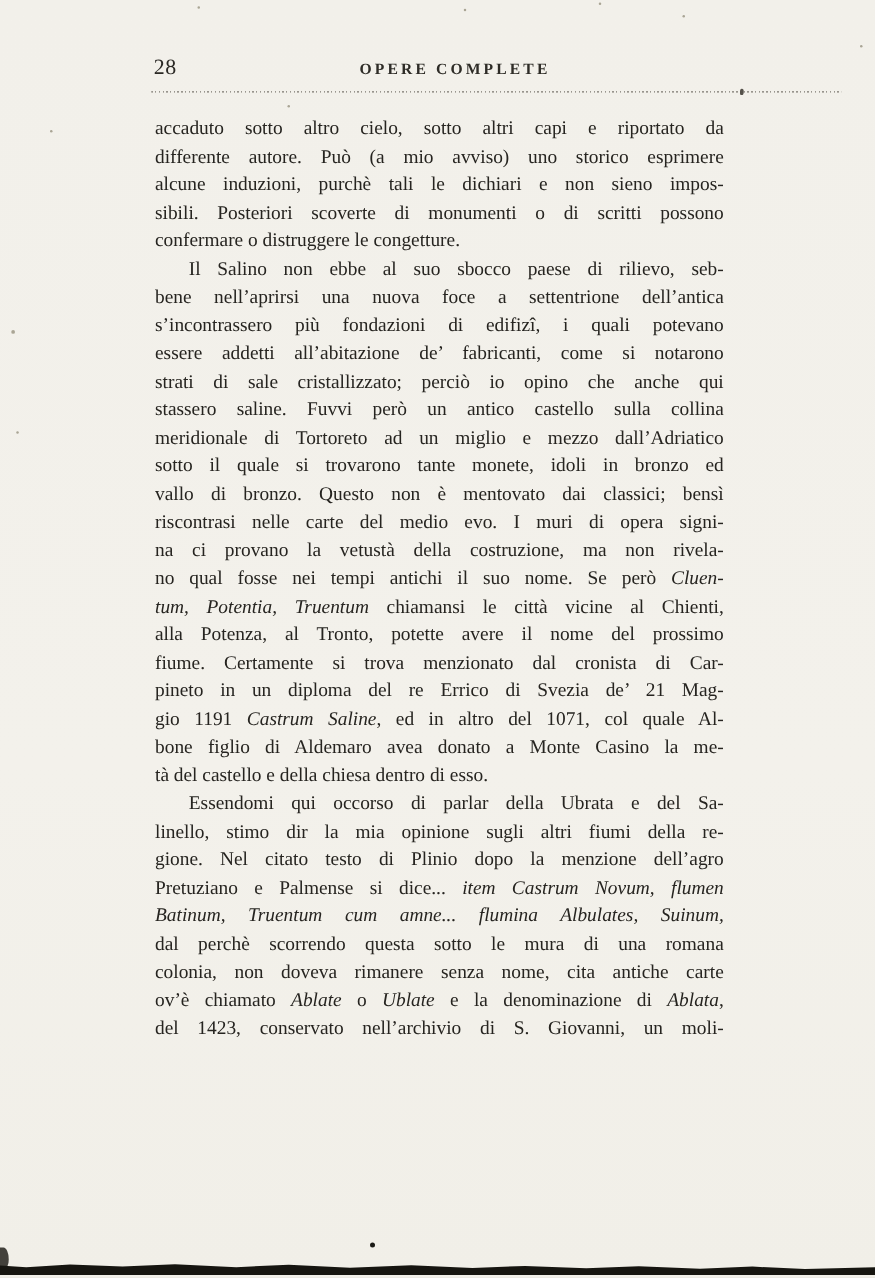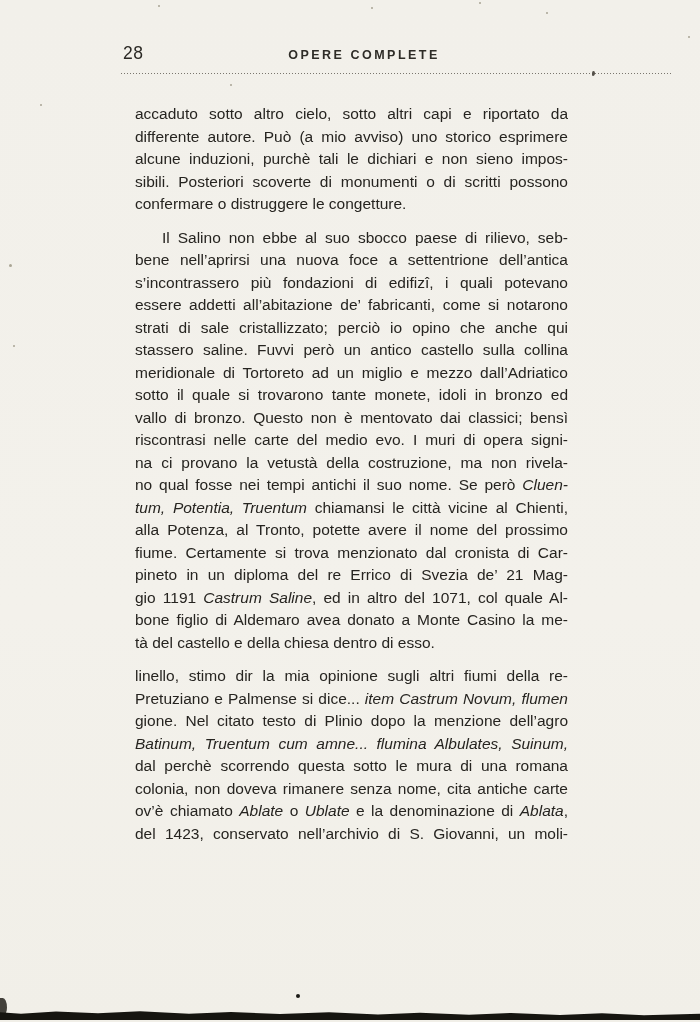--- a/index.html
+++ b/index.html
@@ -3,21 +3,21 @@
 <meta charset="utf-8">
 <style>
   html, body { margin: 0; padding: 0; }
   body { width: 700px; background: #e9e7e1; }
 
   .page {
     position: relative;
     width: 700px;
     height: 1022px;
     background: linear-gradient(180deg, #f2f0ea 0%, #f3f1eb 60%, #f1efe8 100%);
-    font-family: Liberation Sans, sans-serif;
+    font-family: Liberation Serif, serif;
     color: #262420;
     overflow: hidden;
   }
 
   .pagenum {
     position: absolute;
     left: 123px;
     top: 43px;
     font-size: 17.5px;
     letter-spacing: 0.5px;
@@ -51,21 +51,21 @@
 
   .textblock {
     position: absolute;
     left: 124px;
     top: 92px;
     width: 455px;
     font-size: 15.5px;
     line-height: 22.5px;
   }
 
-  .para { margin: 11px; }
+  .para { margin: 0; }
 
   .line {
     height: 22.5px;
     overflow: hidden;
     text-align: justify;
     text-align-last: justify;
     white-space: normal;
   }
   .line.end { text-align-last: left; }
   .line.indent { text-indent: 27px; }
@@ -157,23 +157,24 @@
         <div class="line"><span>no qual fosse nei tempi antichi il suo nome. Se però </span><em>Cluen-</em></div>
         <div class="line"><em>tum, Potentia, Truentum</em><span> chiamansi le città vicine al Chienti,</span></div>
         <div class="line"><span>alla Potenza, al Tronto, potette avere il nome del prossimo</span></div>
         <div class="line"><span>fiume. Certamente si trova menzionato dal cronista di Car-</span></div>
         <div class="line"><span>pineto in un diploma del re Errico di Svezia de’ 21 Mag-</span></div>
         <div class="line"><span>gio 1191 </span><em>Castrum Saline</em><span>, ed in altro del 1071, col quale Al-</span></div>
         <div class="line"><span>bone figlio di Aldemaro avea donato a Monte Casino la me-</span></div>
         <div class="line end"><span>tà del castello e della chiesa dentro di esso.</span></div>
       </div>
       <div class="para">
+        <div class="line indent"><span>Essendomi qui occorso di parlar della Ubrata e del Sa-</span></div>
         <div class="line"><span>linello, stimo dir la mia opinione sugli altri fiumi della re-</span></div>
+        <div class="line"><span>gione. Nel citato testo di Plinio dopo la menzione dell’agro</span></div>
         <div class="line"><span>Pretuziano e Palmense si dice... </span><em>item Castrum Novum, flumen</em></div>
-        <div class="line"><span>gione. Nel citato testo di Plinio dopo la menzione dell’agro</span></div>
         <div class="line"><em>Batinum, Truentum cum amne... flumina Albulates, Suinum,</em></div>
         <div class="line"><span>dal perchè scorrendo questa sotto le mura di una romana</span></div>
         <div class="line"><span>colonia, non doveva rimanere senza nome, cita antiche carte</span></div>
         <div class="line"><span>ov’è chiamato </span><em>Ablate</em><span> o </span><em>Ublate</em><span> e la denominazione di </span><em>Ablata</em><span>,</span></div>
         <div class="line"><span>del 1423, conservato nell’archivio di S. Giovanni, un moli-</span></div>
       </div>
     </main>
 
   <span class="speck" style="left:158px; top:5px;  width:2px; height:2px;"></span>
   <span class="speck" style="left:371px; top:7px;  width:2px; height:2px;"></span>

